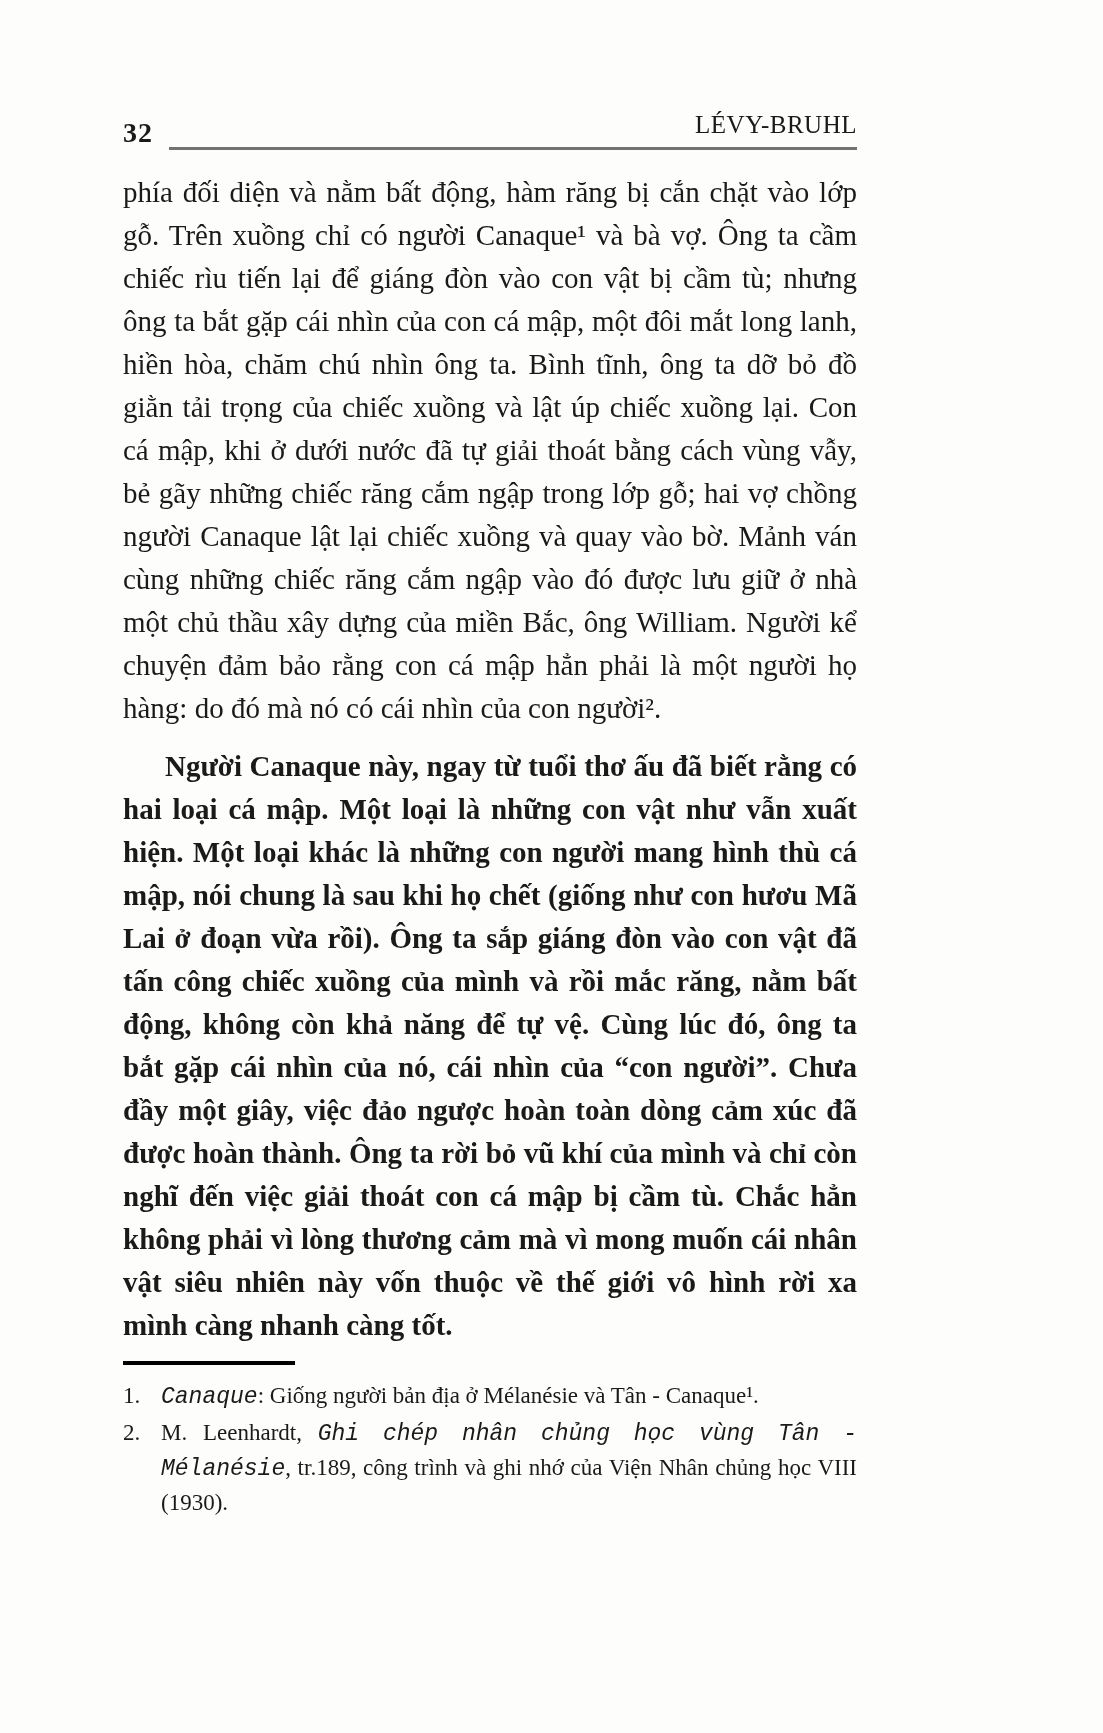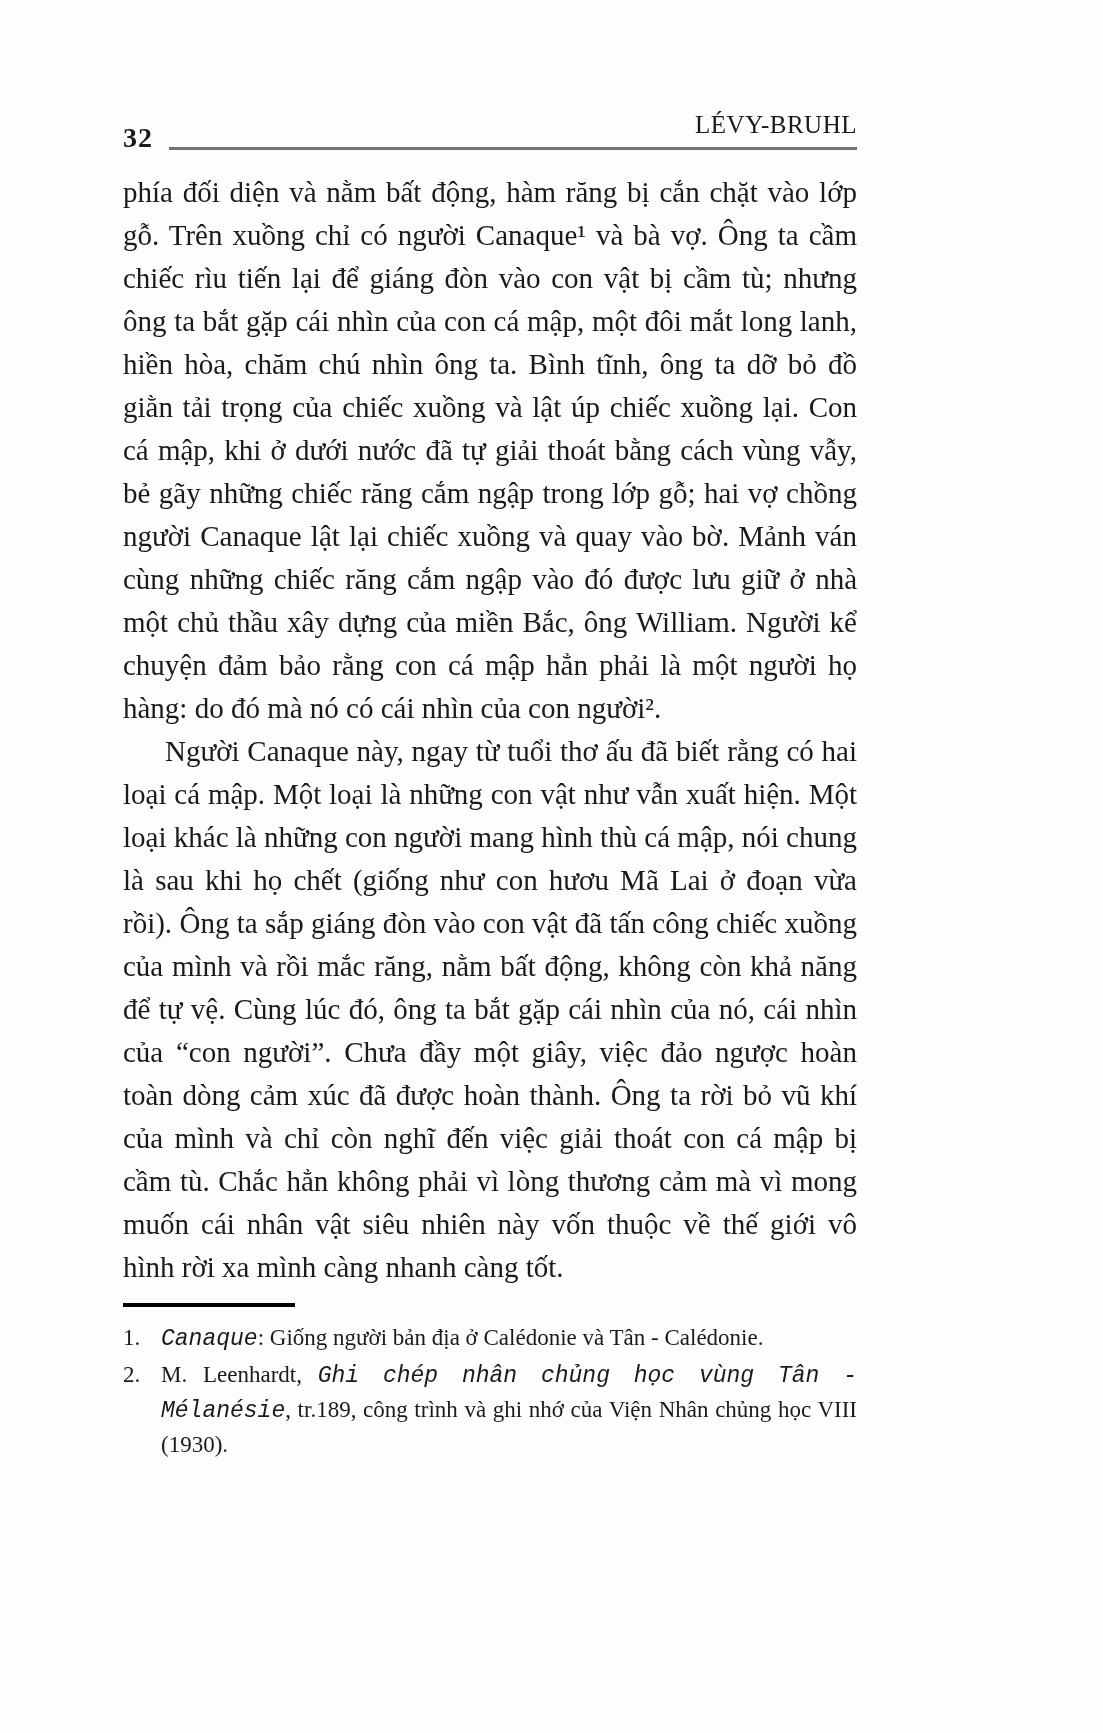--- a/index.html
+++ b/index.html
@@ -13,21 +13,21 @@
       width: 1103px;
       height: 1733px;
       background: #fdfdfb;
       color: #1a1a1a;
       font-family: "Liberation Serif", "DejaVu Serif", serif;
       padding: 112px 246px 60px 123px;
       overflow: hidden;
     }
     .page-header {
       display: flex;
-      align-items: flex-end;
+      align-items: center;
     }
     .page-number {
       font-size: 28px;
       font-weight: bold;
       line-height: 1;
       padding-right: 16px;
       position: relative;
       top: 2px;
       letter-spacing: 1px;
     }
@@ -46,20 +46,22 @@
       margin-top: 21px;
     }
     .para {
       margin: 0;
       font-size: 29px;
       line-height: 43px;
       text-align: justify;
     }
     .para.indent {
       text-indent: 42px;
+      margin-top: 15px;
+      font-weight: bold;
     }
     .footnotes {
       margin-top: 14px;
     }
     .footnote-rule {
       width: 172px;
       height: 0;
       border-top: 4px solid #000;
       margin-bottom: 14px;
     }
@@ -97,21 +99,21 @@
   <main class="body-text">
     <p class="para">phía đối diện và nằm bất động, hàm răng bị cắn chặt vào lớp gỗ. Trên xuồng chỉ có người Canaque¹ và bà vợ. Ông ta cầm chiếc rìu tiến lại để giáng đòn vào con vật bị cầm tù; nhưng ông ta bắt gặp cái nhìn của con cá mập, một đôi mắt long lanh, hiền hòa, chăm chú nhìn ông ta. Bình tĩnh, ông ta dỡ bỏ đồ giằn tải trọng của chiếc xuồng và lật úp chiếc xuồng lại. Con cá mập, khi ở dưới nước đã tự giải thoát bằng cách vùng vẫy, bẻ gãy những chiếc răng cắm ngập trong lớp gỗ; hai vợ chồng người Canaque lật lại chiếc xuồng và quay vào bờ. Mảnh ván cùng những chiếc răng cắm ngập vào đó được lưu giữ ở nhà một chủ thầu xây dựng của miền Bắc, ông William. Người kể chuyện đảm bảo rằng con cá mập hẳn phải là một người họ hàng: do đó mà nó có cái nhìn của con người².</p>
     <p class="para indent">Người Canaque này, ngay từ tuổi thơ ấu đã biết rằng có hai loại cá mập. Một loại là những con vật như vẫn xuất hiện. Một loại khác là những con người mang hình thù cá mập, nói chung là sau khi họ chết (giống như con hươu Mã Lai ở đoạn vừa rồi). Ông ta sắp giáng đòn vào con vật đã tấn công chiếc xuồng của mình và rồi mắc răng, nằm bất động, không còn khả năng để tự vệ. Cùng lúc đó, ông ta bắt gặp cái nhìn của nó, cái nhìn của “con người”. Chưa đầy một giây, việc đảo ngược hoàn toàn dòng cảm xúc đã được hoàn thành. Ông ta rời bỏ vũ khí của mình và chỉ còn nghĩ đến việc giải thoát con cá mập bị cầm tù. Chắc hẳn không phải vì lòng thương cảm mà vì mong muốn cái nhân vật siêu nhiên này vốn thuộc về thế giới vô hình rời xa mình càng nhanh càng tốt.</p>
   </main>
 
   <footer class="footnotes">
     <div class="footnote-rule"></div>
 
     <div class="footnote">
       <span class="fn-num">1.</span>
-      <span class="fn-text"><span></span><em>Canaque</em><span>: Giống người bản địa ở Calédonie và Tân - Calédonie.</span></span>
+      <span class="fn-text"><span></span><em>Canaque</em><span>: Giống người bản địa ở Mélanésie và Tân - Canaque¹.</span></span>
     </div>
 
     <div class="footnote">
       <span class="fn-num">2.</span>
       <span class="fn-text"><span>M. Leenhardt, </span><em>Ghi chép nhân chủng học vùng Tân - Mélanésie</em><span>, tr.189, công trình và ghi nhớ của Viện Nhân chủng học VIII (1930).</span></span>
     </div>
   </footer>
 
 </div>
 

